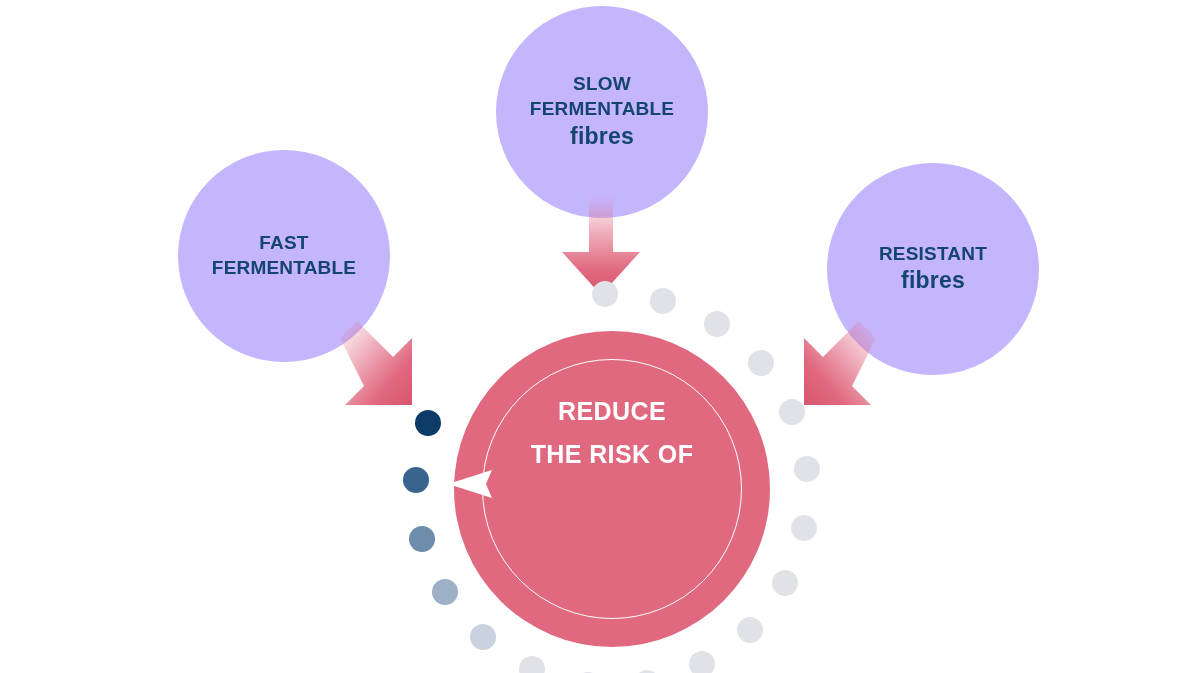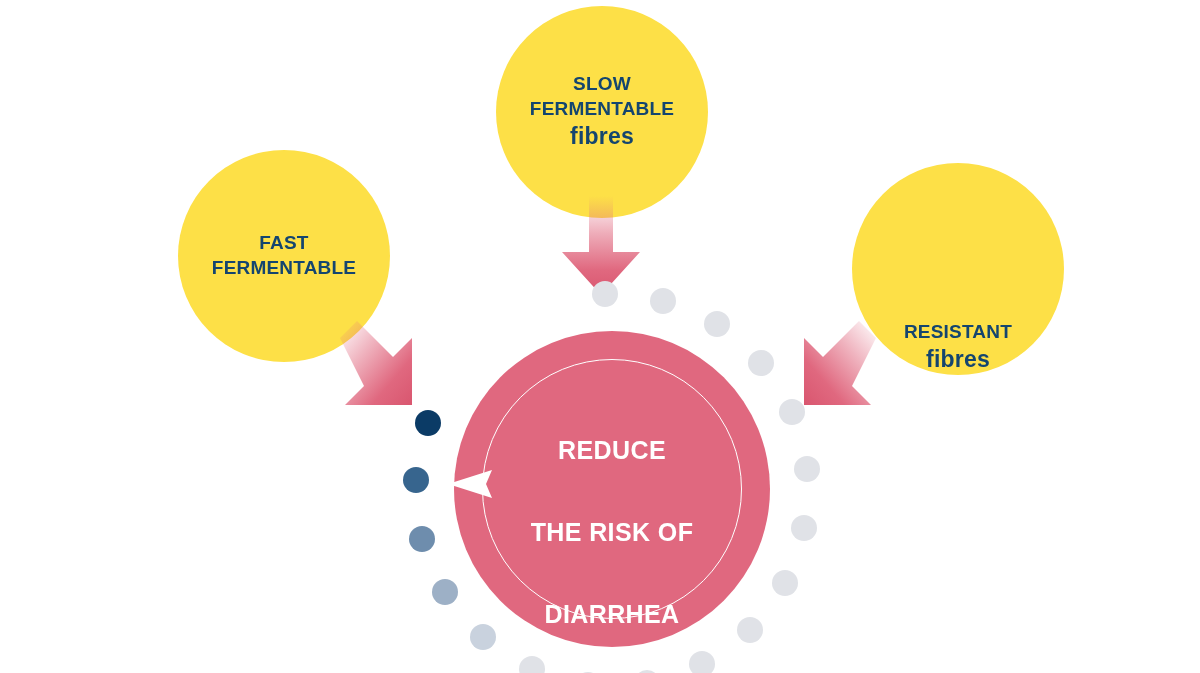--- a/index.html
+++ b/index.html
@@ -17,21 +17,21 @@
     width: 1200px;
     height: 673px;
     background: #ffffff;
     overflow: hidden;
   }
 
   
   .bubble {
     position: absolute;
     border-radius: 50%;
-    background: #fde047;
+    background: #c4b5fd;
     display: flex;
     align-items: center;
     justify-content: center;
     text-align: center;
     box-sizing: border-box;
   }
   .bubble .bubble-text {
     color: #14456f;
     font-weight: bold;
     line-height: 1.30;
@@ -43,21 +43,21 @@
     text-transform: uppercase;
     font-size: 19px;
   }
   .bubble .ln3 {
     display: block;
     font-size: 23px;
   }
 
   #bubble-fast  { left: 178px; top: 150px; width: 212px; height: 212px; }
   #bubble-slow  { left: 496px; top: 6px;   width: 212px; height: 212px; }
-  #bubble-resistant { left: 852px; top: 163px; width: 212px; height: 212px; align-items: flex-end; }
+  #bubble-resistant { left: 827px; top: 163px; width: 212px; height: 212px; }
 
   
   .arrow {
     position: absolute;
     pointer-events: none;
   }
   #arrow-top  { left: 556px; top: 196px; width: 90px; height: 100px; }
   #arrow-left { left: 336px; top: 316px; width: 100px; height: 96px; }
   #arrow-right{ left: 780px; top: 316px; width: 100px; height: 96px; }
 
@@ -105,21 +105,21 @@
     left: -128px;
     top: -100px;
     width: 256px;
     text-align: center;
     color: #ffffff;
     font-size: 25px;
     font-weight: bold;
     line-height: 1.72;
     letter-spacing: 0.4px;
   }
-  #centre-label span { display: block; margin-top: 39px; }
+  #centre-label span { display: block; }
   #white-wedge {
     position: absolute;
     left: -166px;
     top: -30px;
     width: 48px;
     height: 48px;
   }
 </style>
 </head>
 <body>
@@ -210,17 +210,16 @@
     <div id="pink-disc"></div>
     <div id="inner-ring"></div>
 
     <svg id="white-wedge" viewBox="0 0 48 48">
       <path d="M2,24 L46,10 L40,24 L46,38 Z" fill="#ffffff"></path>
     </svg>
 
     <div id="centre-label">
       <span>REDUCE</span>
       <span>THE RISK OF</span>
-      <span>DIARRHEA</span>
     </div>
   </div>
 
 </div>
 
 </body></html>

